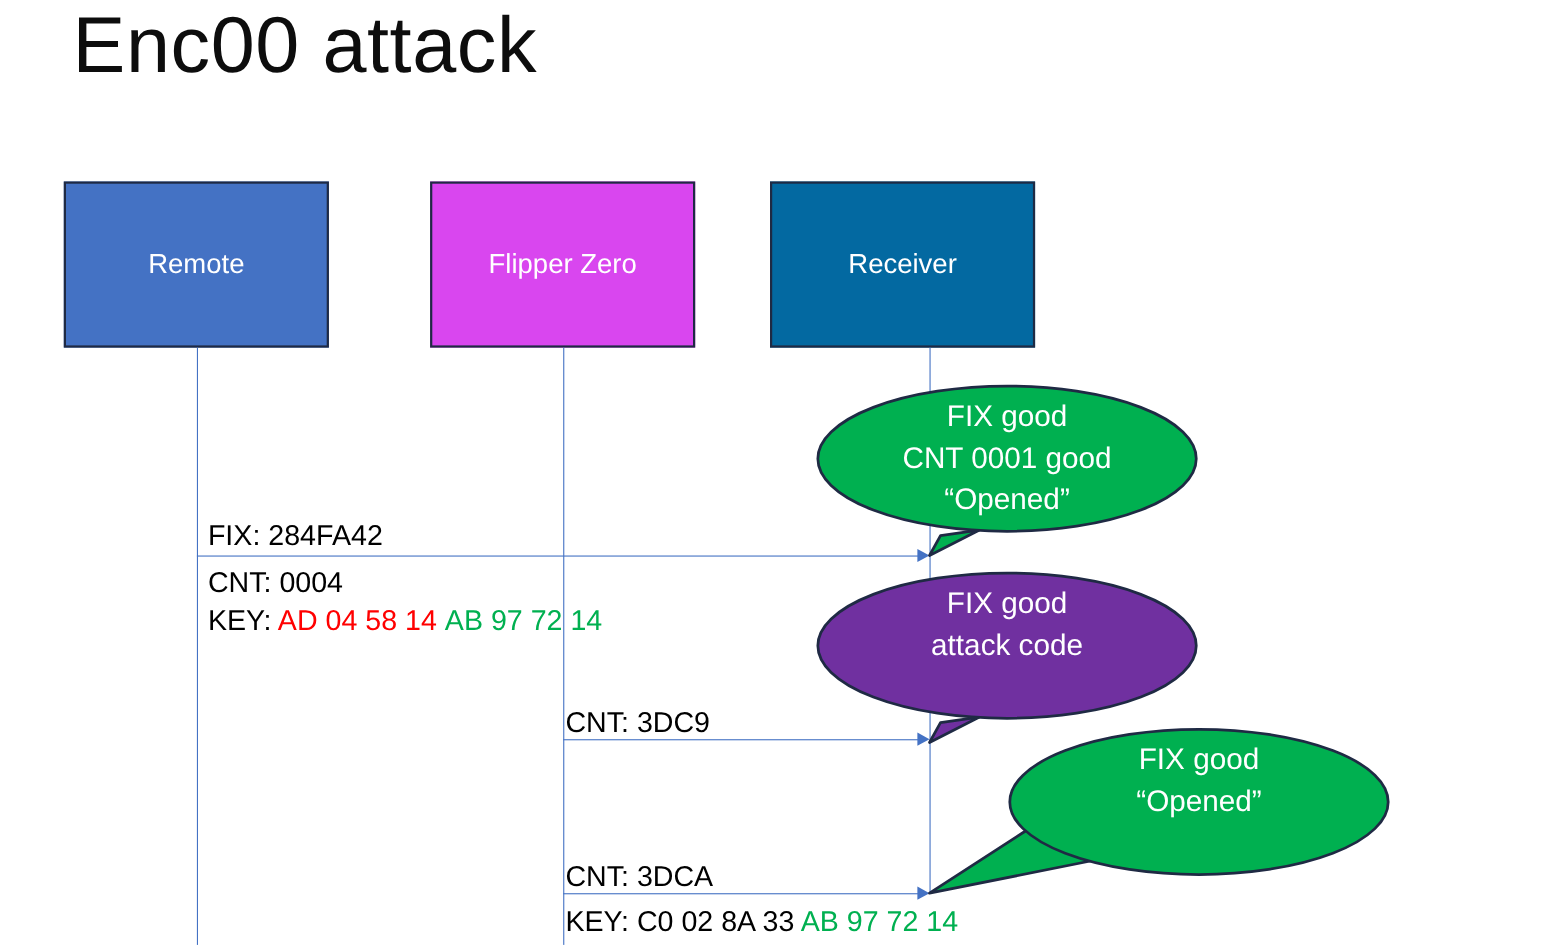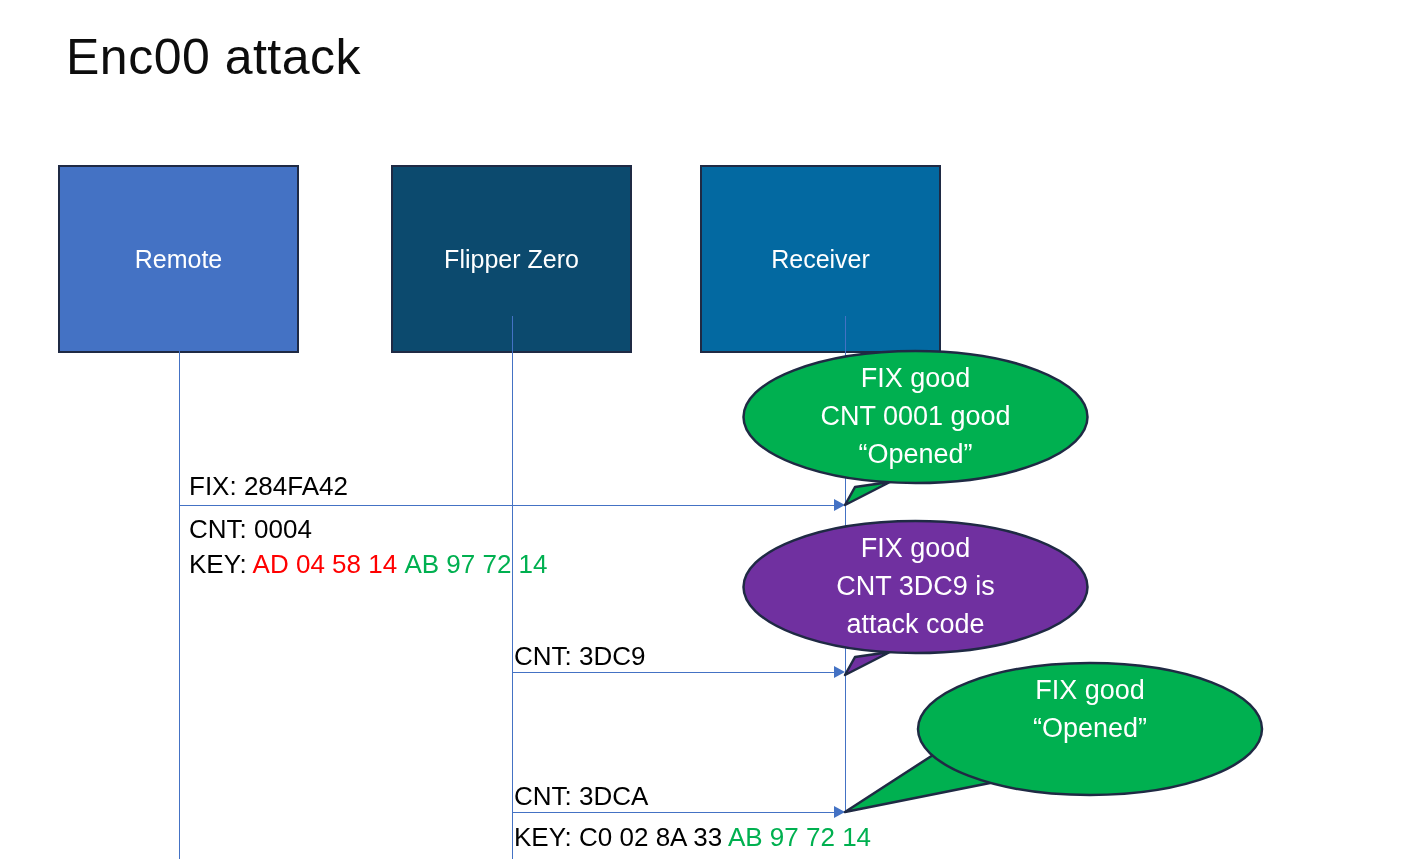--- a/index.html
+++ b/index.html
@@ -15,45 +15,44 @@
     width: 1408px;
     height: 859px;
     background: #ffffff;
     overflow: hidden;
   }
   
   #title {
     position: absolute;
     left: 66px;
     top: 2px;
-    font-size: 50px;
+    font-size: 72px;
     line-height: 78px;
     font-weight: 300;
     color: #0d0d0d;
     letter-spacing: 0.5px;
     white-space: nowrap;
-    margin-top: 16px;
   }
   
   .actor-box {
     position: absolute;
     display: flex;
     align-items: center;
     justify-content: center;
     border: 2px solid #1f2a44;
     box-sizing: border-box;
     color: #ffffff;
     font-size: 25px;
     font-weight: 400;
     width: 241px;
-    height: 188px;
+    height: 151px;
     top: 165px;
   }
   #actor-0 { left: 58px;  background: #4472C4; }
-  #actor-1 { left: 391px; background: #0c4a6e; }
+  #actor-1 { left: 391px; background: #d946ef; }
   #actor-2 { left: 700px; background: #0369a1; }
 
   
   .lifeline {
     position: absolute;
     width: 1px;
     background: #4472C4;
   }
   
   .msg-line {
@@ -144,21 +143,20 @@
     </div>
   </div>
 
   <div class="bubble-wrap" style="left:742px; top:519px; width:347px; height:158px;">
     <svg width="347" height="158" viewBox="0 0 347 158">
       <path d="M 113 138 L 103 156 L 148 133 Z" fill="#7030A0" stroke="#1F2A44" stroke-width="2.5" stroke-linejoin="round"></path>
       <ellipse cx="173.5" cy="68" rx="172" ry="66" fill="#7030A0" stroke="#1F2A44" stroke-width="2.5"></ellipse>
     </svg>
     <div class="bubble-text" style="top:10px;">
       <div>FIX good</div>
-      <div>CNT 3DC9 is</div>
       <div>attack code</div>
     </div>
   </div>
 
   <div class="bubble-wrap" style="left:845px; top:659px; width:420px; height:160px;">
     <svg width="420" height="160" viewBox="0 0 420 160">
       <path d="M 88 96 L 0 153 L 160 121 Z" fill="#00B050" stroke="#1F2A44" stroke-width="2.5" stroke-linejoin="round"></path>
       <ellipse cx="245" cy="70" rx="172" ry="66" fill="#00B050" stroke="#1F2A44" stroke-width="2.5"></ellipse>
     </svg>
     <div class="bubble-text" style="top:12px; left:73px; width:344px;">

